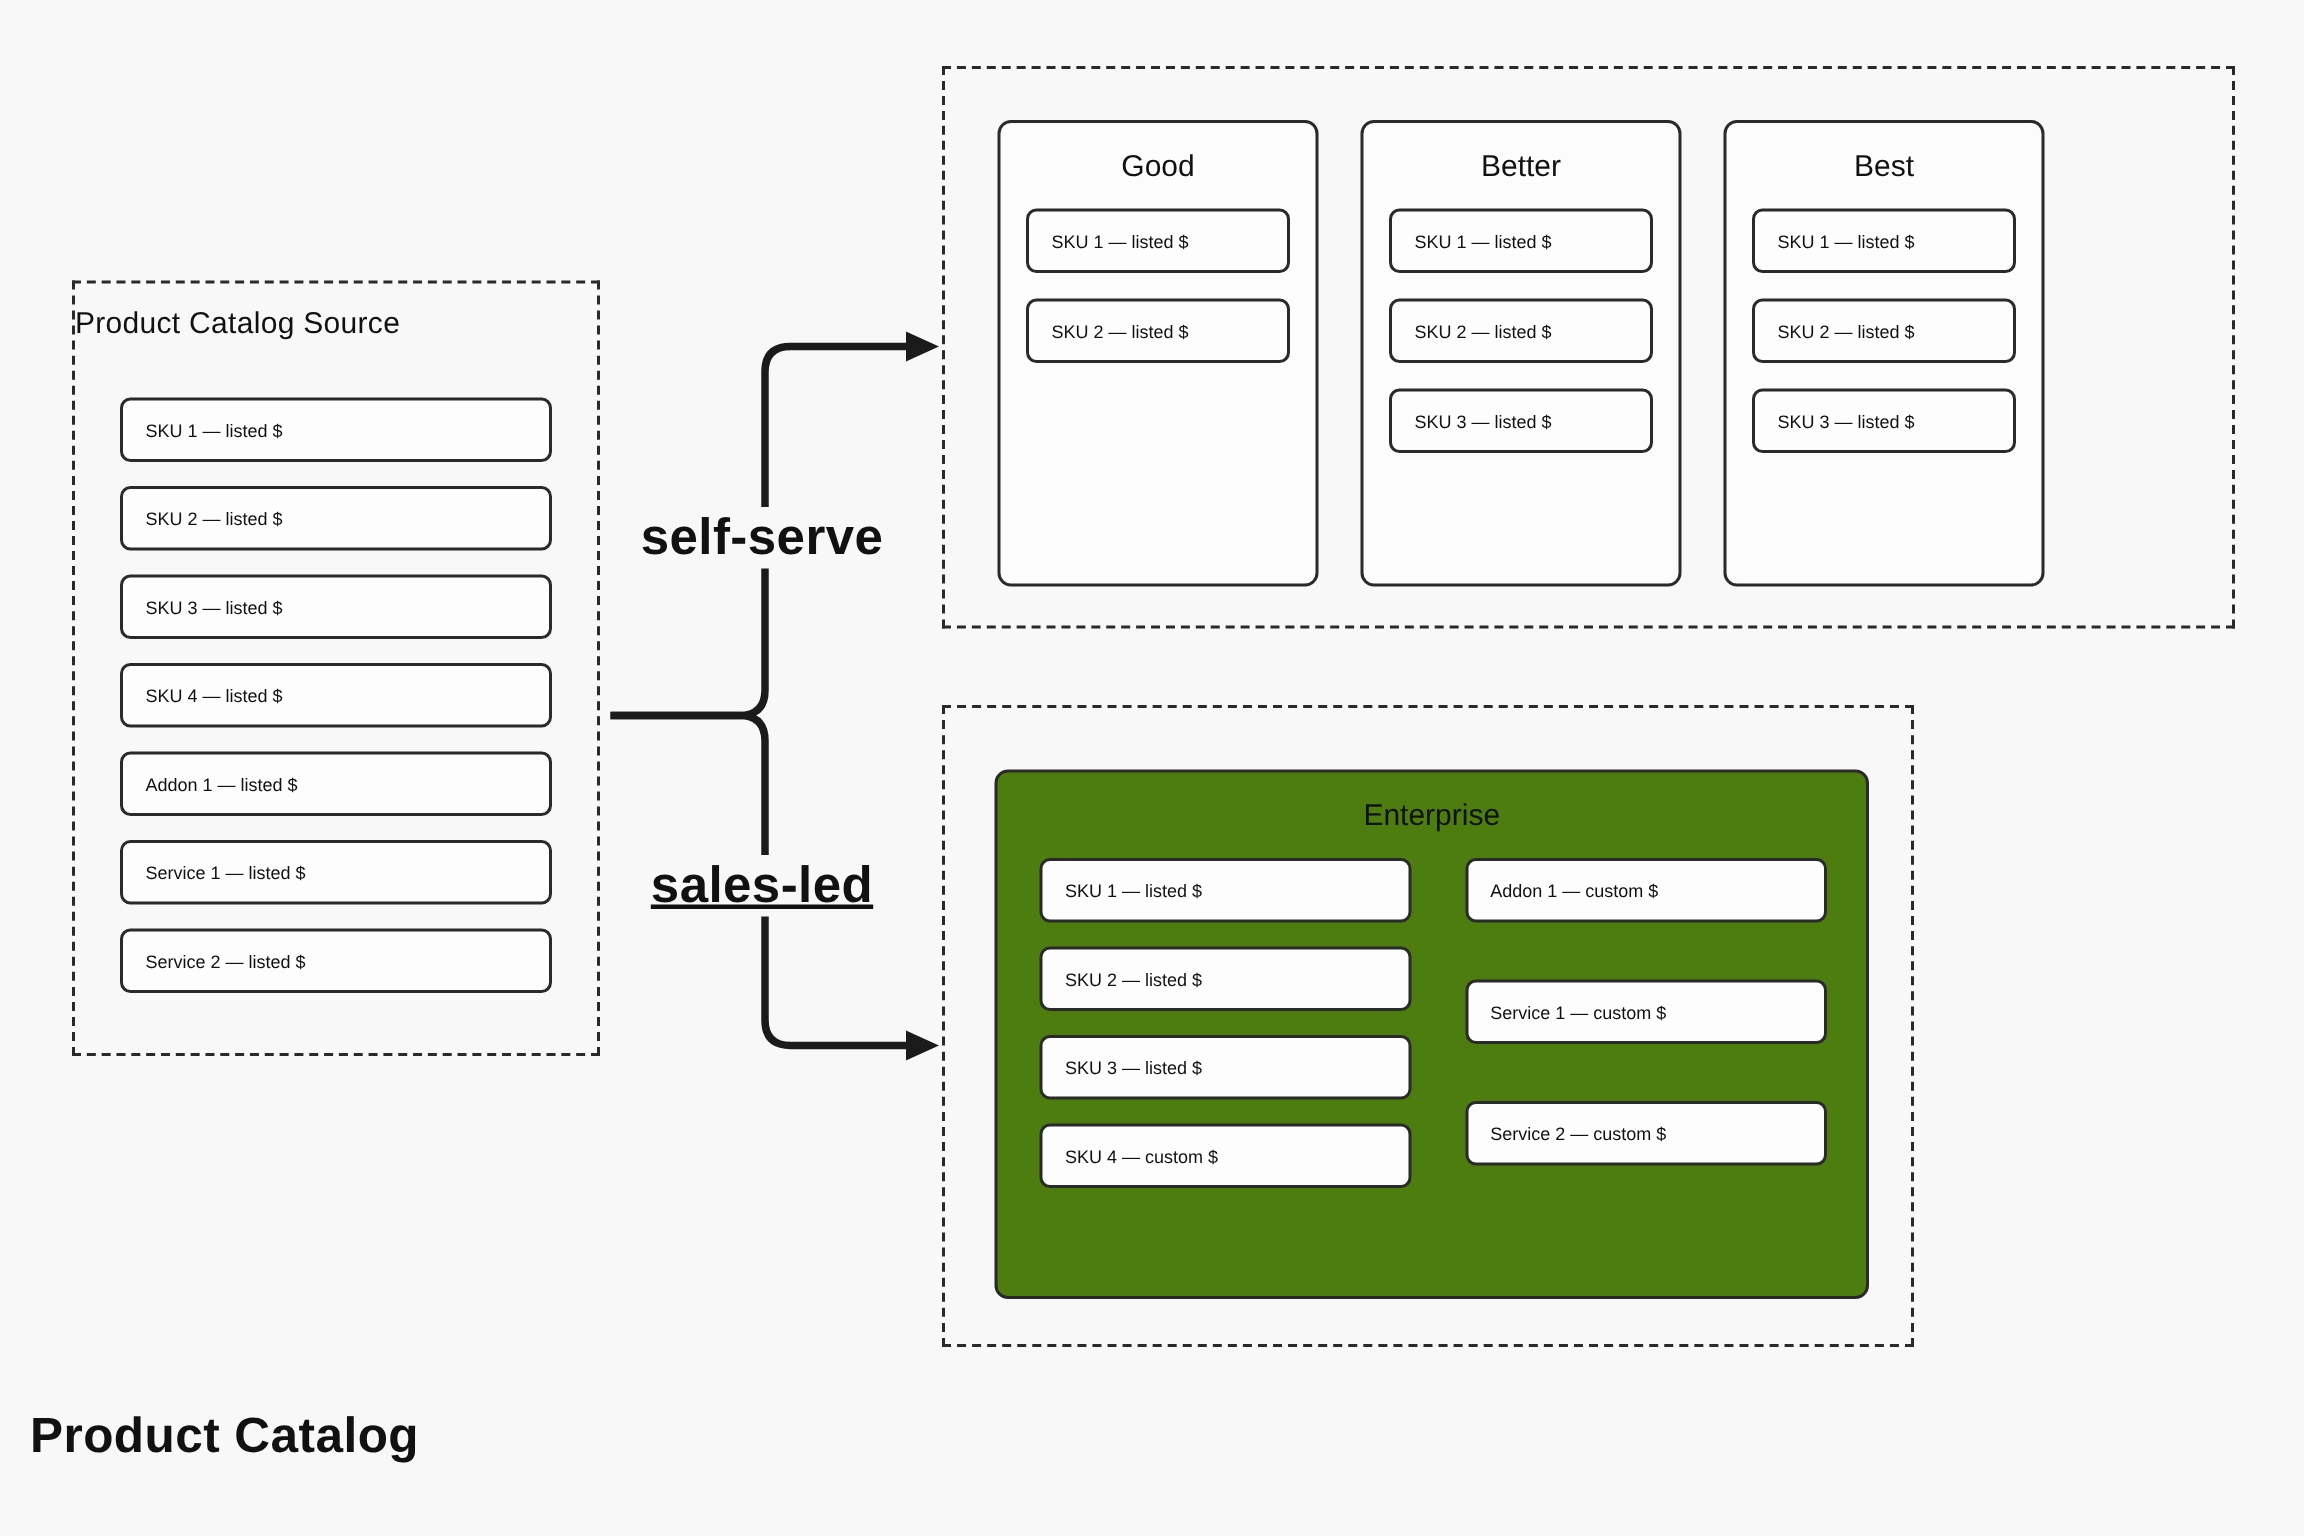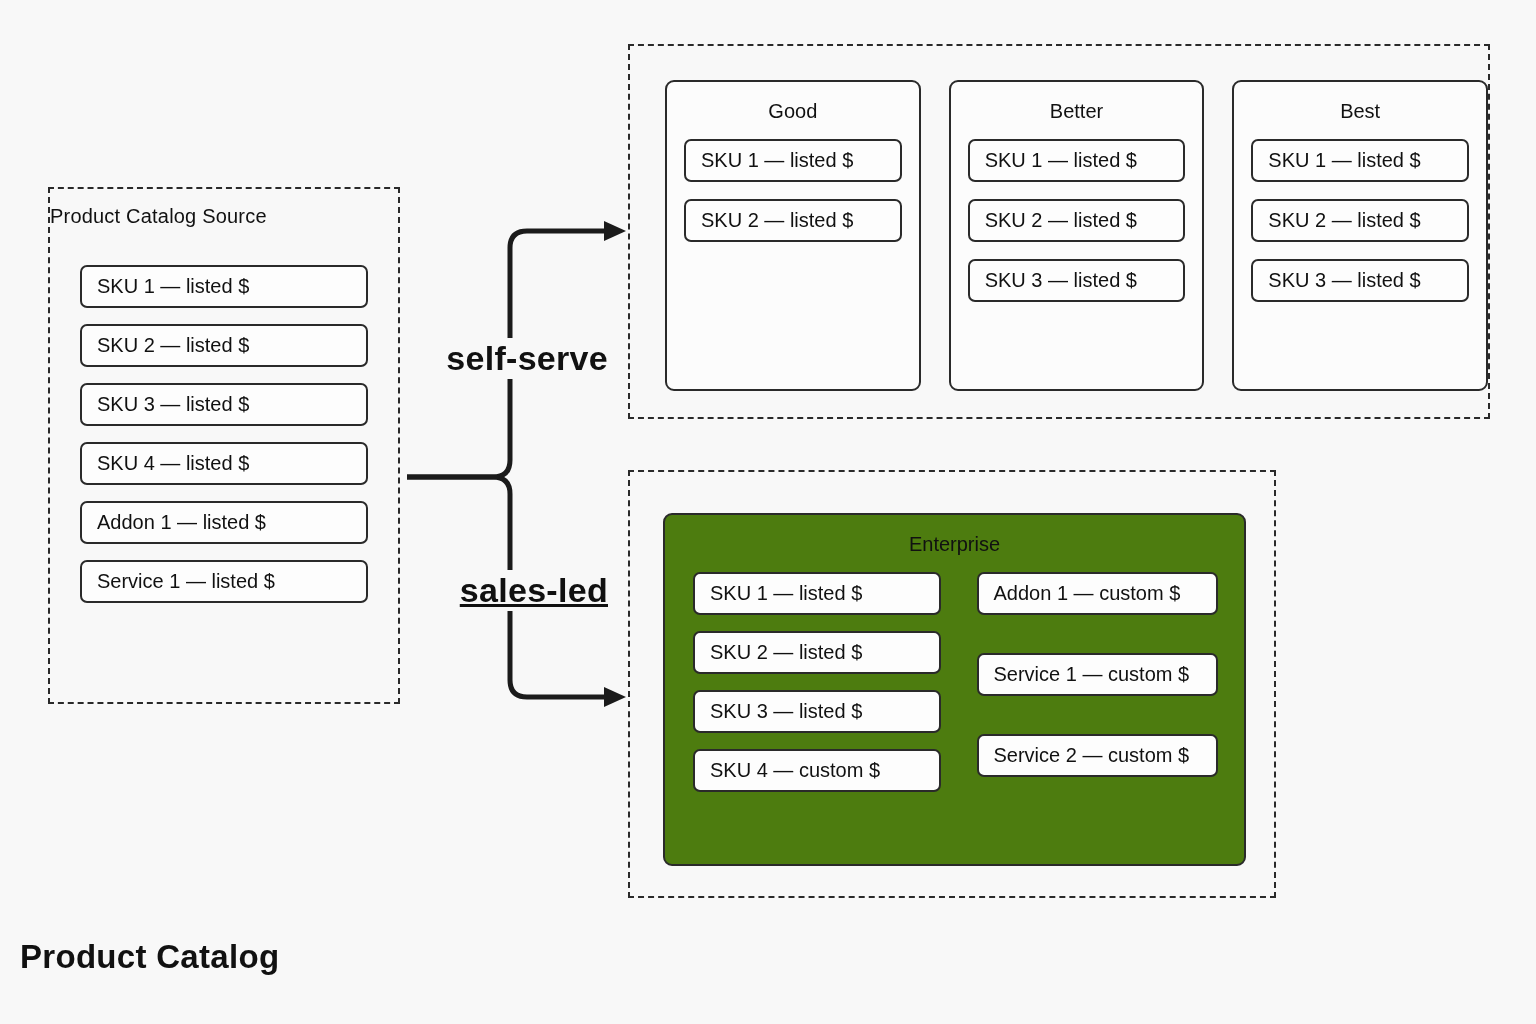--- a/index.html
+++ b/index.html
@@ -35,29 +35,29 @@
   .source-box{left:48px;top:187px;width:352px;height:517px;}
   .source-items{display:flex;flex-direction:column;gap:16px;margin:37px 30px 0;}
   .item{
     height:43px;
     border:2px solid var(--box-border);
     border-radius:7px;
     background:var(--box-fill);
     display:flex;
     align-items:center;
     padding:0 15px;
-    font-size:20px;
+    font-size:12px;
     white-space:nowrap;
   }
 
   
   .selfserve-box{left:628px;top:44px;width:862px;height:375px;}
   .plans-row{display:flex;gap:28px;margin:34px 0 0 35px;}
   .plan-card{
-    width:256px;height:311px;
+    width:214px;height:311px;
     border:2px solid var(--box-border);
     border-radius:9px;
     background:#fcfcfc;
   }
   .plan-title{text-align:center;font-size:20px;margin-top:18px;}
   .plan-items{display:flex;flex-direction:column;gap:17px;margin:16px 17px 0;}
 
   
   .salesled-box{left:628px;top:470px;width:648px;height:428px;}
   .enterprise-card{
@@ -73,21 +73,21 @@
   .ent-col-right{width:242px;gap:38px;}
 
   
   .connectors{position:absolute;left:400px;top:200px;width:240px;height:530px;}
   .connector-path{stroke:var(--line);stroke-width:5;fill:none;}
   .arrow-head{fill:var(--line);stroke:none;}
 
   .flow-label{
     position:absolute;
     width:200px;
-    text-align:right;
+    text-align:center;
     font-size:34px;
     font-weight:700;
     letter-spacing:.3px;
     background:var(--background);
     line-height:1.2;
   }
   .label-selfserve{left:408px;top:338px;}
   .label-salesled{left:408px;top:570px;text-decoration:underline;}
 
   .page-title{
@@ -109,20 +109,21 @@
         <div class="item">SKU 2 — listed $</div>
 
         <div class="item">SKU 3 — listed $</div>
 
         <div class="item">SKU 4 — listed $</div>
 
         <div class="item">Addon 1 — listed $</div>
 
         <div class="item">Service 1 — listed $</div>
 
+        <div class="item">Service 2 — listed $</div>
       </div>
   </div>
 
   <svg class="connectors" viewBox="0 0 240 530" xmlns="http://www.w3.org/2000/svg">
     <path class="connector-path" d="M 7 277 L 93 277 Q 110 277 110 260 L 110 48 Q 110 31 127 31 L 206 31"></path>
     <polygon class="arrow-head" points="204,21 226,31 204,41"></polygon>
     <path class="connector-path" d="M 7 277 L 93 277 Q 110 277 110 294 L 110 480 Q 110 497 127 497 L 206 497"></path>
     <polygon class="arrow-head" points="204,487 226,497 204,507"></polygon>
   </svg>
 

